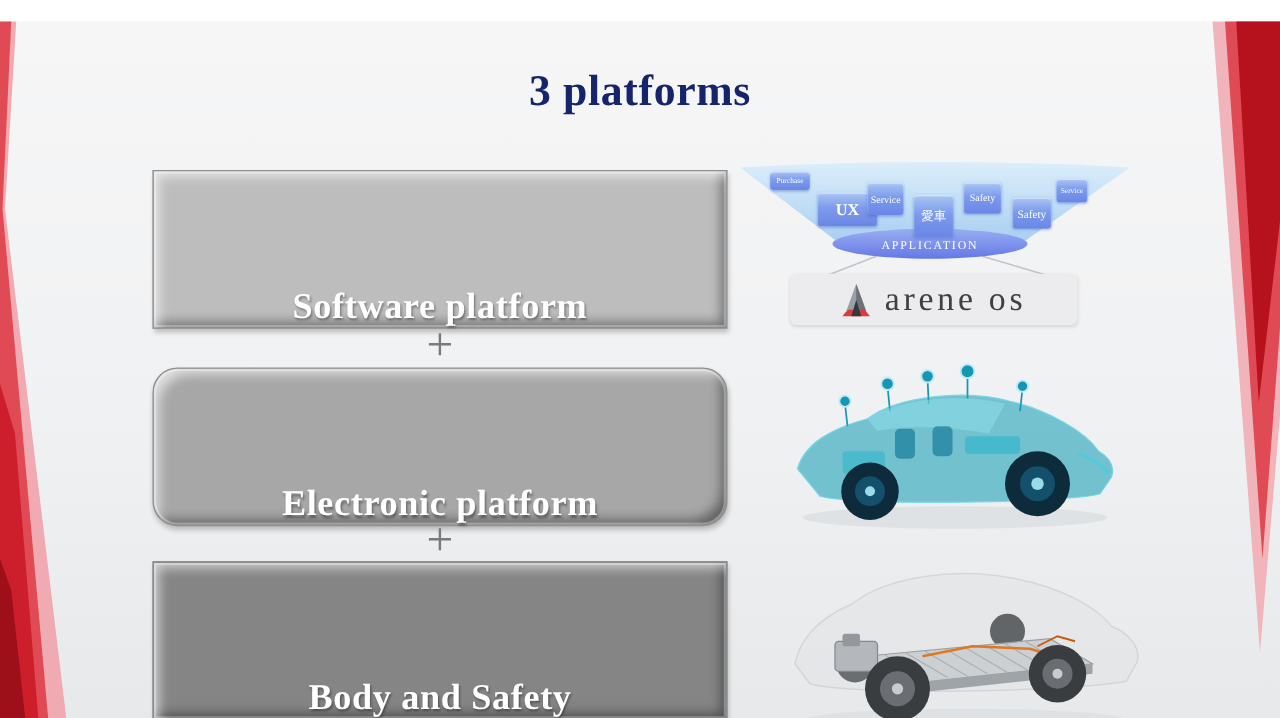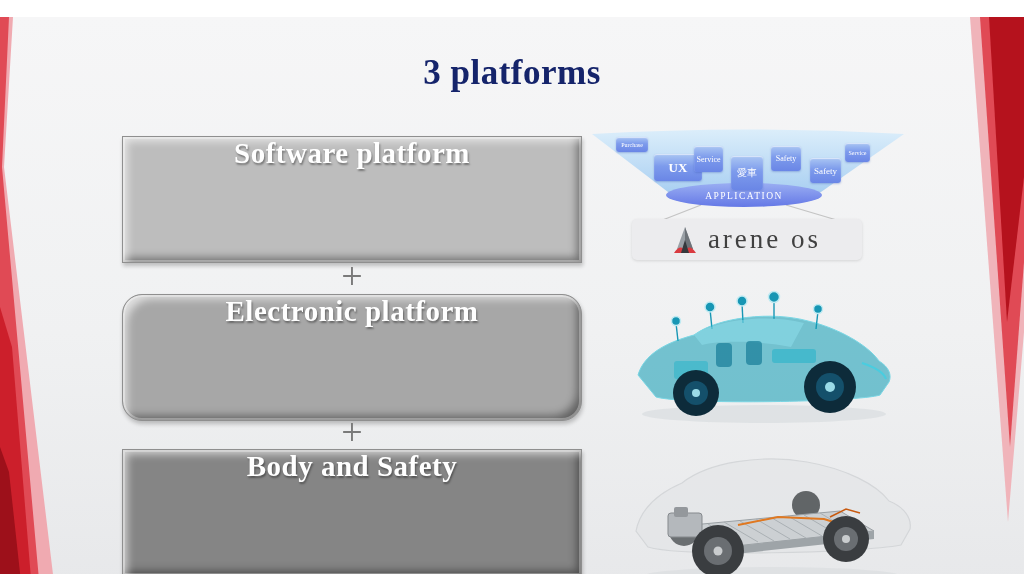--- a/index.html
+++ b/index.html
@@ -19,21 +19,21 @@
     position:absolute;left:0;top:36px;width:1024px;
     text-align:center;
     font-size:35px;font-weight:bold;
     color:#15246b;letter-spacing:0.5px;
   }
 
   .pbox{
     position:absolute;left:122px;width:460px;height:127px;
     border:1px solid #8f8f8f;
     box-sizing:border-box;
-    display:flex;align-items:flex-start;justify-content:center;
+    display:flex;align-items:flex-end;justify-content:center;
     box-shadow:
       inset 0 0 0 2px rgba(255,255,255,.30),
       inset 10px 10px 9px -6px rgba(255,255,255,.65),
       inset -10px -10px 9px -6px rgba(0,0,0,.42),
       1px 3px 4px rgba(0,0,0,.22);
   }
   .pbox .lbl{
     color:#ffffff;font-size:29px;font-weight:bold;
     text-shadow:1px 2px 2px rgba(0,0,0,.38);
     letter-spacing:.5px;

